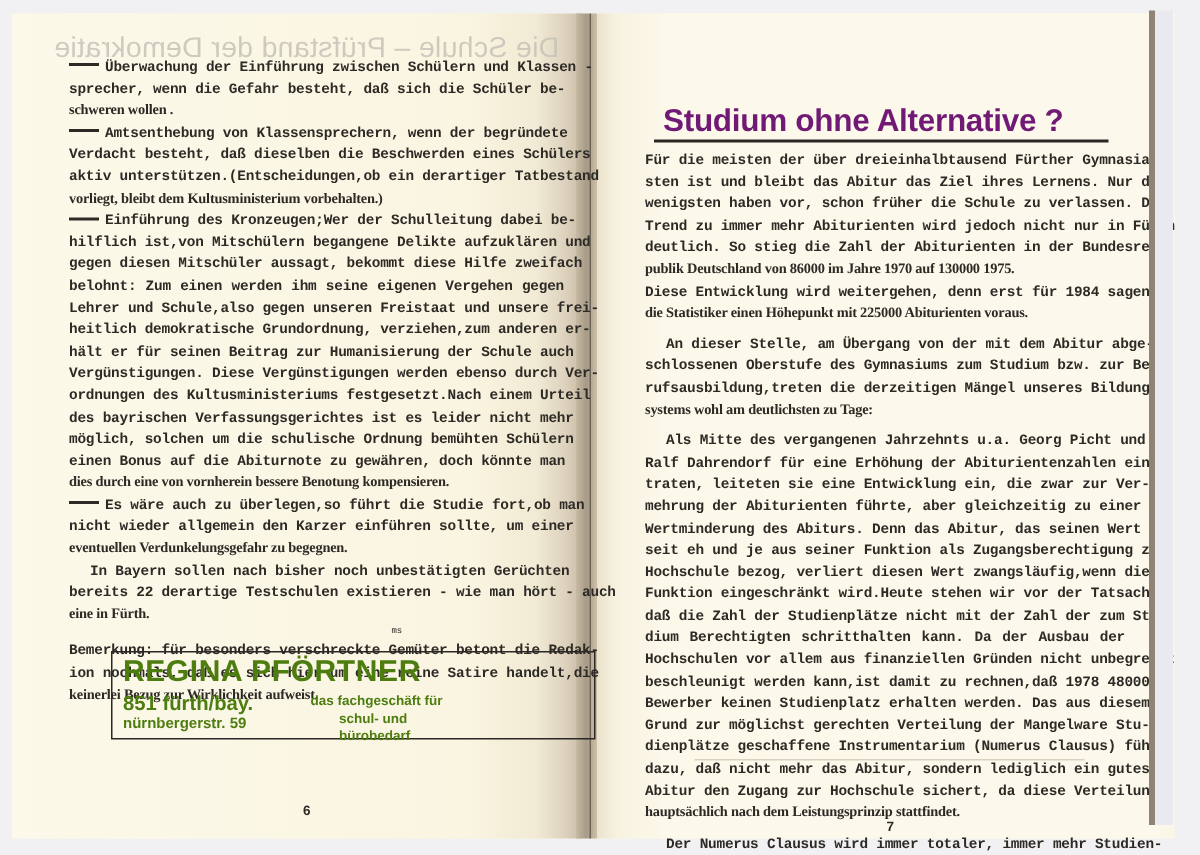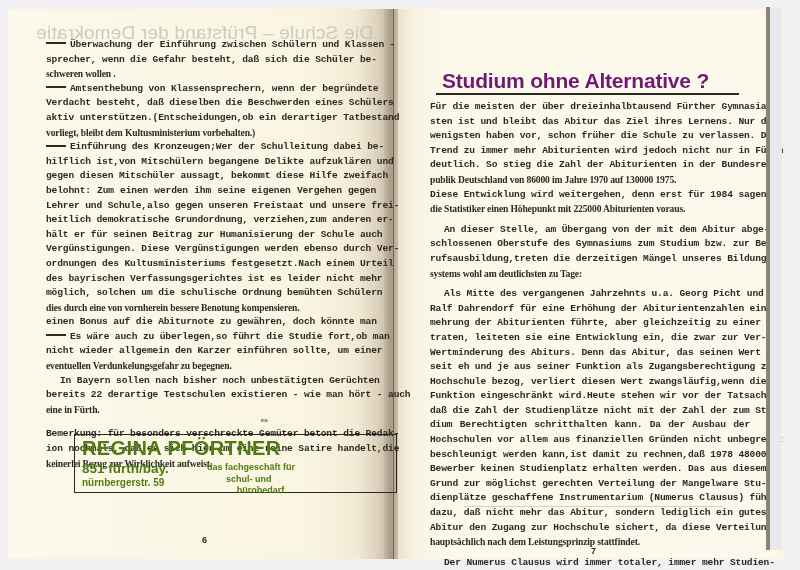--- a/index.html
+++ b/index.html
@@ -67,21 +67,21 @@
     border: 1.5px solid #2a2724;
     font-family: "Liberation Sans", sans-serif;
     color: #4d7c0f;
     padding-left: 44px;
   }
   .ad-name { position: absolute; left: 7px; top: 2px; font-size: 20px; font-weight: bold; letter-spacing: 0.4px; }
   .ad-city { position: absolute; left: 7px; top: 26px; font-size: 13.5px; font-weight: bold; text-align: center; }
   .ad-street { position: absolute; left: 7px; top: 42px; font-size: 10px; font-weight: bold; }
   .ad-tagline { position: absolute; left: 132px; top: 27px; font-size: 9px; line-height: 11.5px; font-weight: bold; }
   .ad-tagline .t2 { padding-left: 19px; display: block; }
-  .ad-tagline .t3 { padding-left: 19px; display: block; text-align: center; }
+  .ad-tagline .t3 { padding-left: 19px; display: block; }
   .page-num {
     position: absolute; font-size: 9px; font-weight: bold; color: #2d2a26;
     font-family: "Liberation Sans", sans-serif;
   }
   .pn-left { left: 194px; top: 526px; }
   .pn-right { left: 583px; top: 537px; }
   .right-title {
     position: absolute; left: 434px; top: 60px;
     font-family: "Liberation Sans", sans-serif;
     font-size: 21px; font-weight: bold; color: #701a75;
@@ -119,22 +119,22 @@
         <span class="line"><span>hilflich ist,von Mitschülern begangene Delikte aufzuklären und</span></span>
         <span class="line"><span>gegen diesen Mitschüler aussagt, bekommt diese Hilfe zweifach</span></span>
         <span class="line"><span>belohnt: Zum einen werden ihm seine eigenen Vergehen gegen</span></span>
         <span class="line"><span>Lehrer und Schule,also gegen unseren Freistaat und unsere frei-</span></span>
         <span class="line"><span>heitlich demokratische Grundordnung, verziehen,zum anderen er-</span></span>
         <span class="line"><span>hält er für seinen Beitrag zur Humanisierung der Schule auch</span></span>
         <span class="line"><span>Vergünstigungen. Diese Vergünstigungen werden ebenso durch Ver-</span></span>
         <span class="line"><span>ordnungen des Kultusministeriums festgesetzt.Nach einem Urteil</span></span>
         <span class="line"><span>des bayrischen Verfassungsgerichtes ist es leider nicht mehr</span></span>
         <span class="line"><span>möglich, solchen um die schulische Ordnung bemühten Schülern</span></span>
+        <span class="line"><span>einen Bonus auf die Abiturnote zu gewähren, doch könnte man</span></span>
         <span class="line last"><span>dies durch eine von vornherein bessere Benotung kompensieren.</span></span>
-        <span class="line"><span>einen Bonus auf die Abiturnote zu gewähren, doch könnte man</span></span>
         <span class="line"><span class="dash"></span><span>Es wäre auch zu überlegen,so führt die Studie fort,ob man</span></span>
         <span class="line"><span>nicht wieder allgemein den Karzer einführen sollte, um einer</span></span>
         <span class="line last"><span>eventuellen Verdunkelungsgefahr zu begegnen.</span></span>
         <span class="line indent"><span>In Bayern sollen nach bisher noch unbestätigten Gerüchten</span></span>
         <span class="line"><span>bereits 22 derartige Testschulen existieren - wie man hört - auch</span></span>
         <span class="line last"><span>eine in Fürth.</span></span>
       </div>
     <div class="sig">ms</div>
     <div id="left-remark">
         <span class="line"><span>Bemerkung: für besonders verschreckte Gemüter betont die Redak-</span></span>
@@ -175,22 +175,22 @@
         <div>
           <span class="line indent"><span>An dieser Stelle, am Übergang von der mit dem Abitur abge-</span></span>
           <span class="line"><span>schlossenen Oberstufe des Gymnasiums zum Studium bzw. zur Be-</span></span>
           <span class="line"><span>rufsausbildung,treten die derzeitigen Mängel unseres Bildungs-</span></span>
           <span class="line last"><span>systems wohl am deutlichsten zu Tage:</span></span>
         </div>
         <div class="gap"></div>
         <div>
           <span class="line indent"><span>Als Mitte des vergangenen Jahrzehnts u.a. Georg Picht und</span></span>
           <span class="line"><span>Ralf Dahrendorf für eine Erhöhung der Abiturientenzahlen ein-</span></span>
+          <span class="line"><span>traten, leiteten sie eine Entwicklung ein, die zwar zur Ver-</span></span>
           <span class="line"><span>mehrung der Abiturienten führte, aber gleichzeitig zu einer</span></span>
-          <span class="line"><span>traten, leiteten sie eine Entwicklung ein, die zwar zur Ver-</span></span>
           <span class="line"><span>Wertminderung des Abiturs. Denn das Abitur, das seinen Wert</span></span>
           <span class="line"><span>seit eh und je aus seiner Funktion als Zugangsberechtigung zur</span></span>
           <span class="line"><span>Hochschule bezog, verliert diesen Wert zwangsläufig,wenn diese</span></span>
           <span class="line"><span>Funktion eingeschränkt wird.Heute stehen wir vor der Tatsache,</span></span>
           <span class="line"><span>daß die Zahl der Studienplätze nicht mit der Zahl der zum Stu-</span></span>
           <span class="line"><span>dium Berechtigten schritthalten kann. Da der Ausbau der</span></span>
           <span class="line"><span>Hochschulen vor allem aus finanziellen Gründen nicht unbegrenzt</span></span>
           <span class="line"><span>beschleunigt werden kann,ist damit zu rechnen,daß 1978 48000</span></span>
           <span class="line"><span>Bewerber keinen Studienplatz erhalten werden. Das aus diesem</span></span>
           <span class="line"><span>Grund zur möglichst gerechten Verteilung der Mangelware Stu-</span></span>

